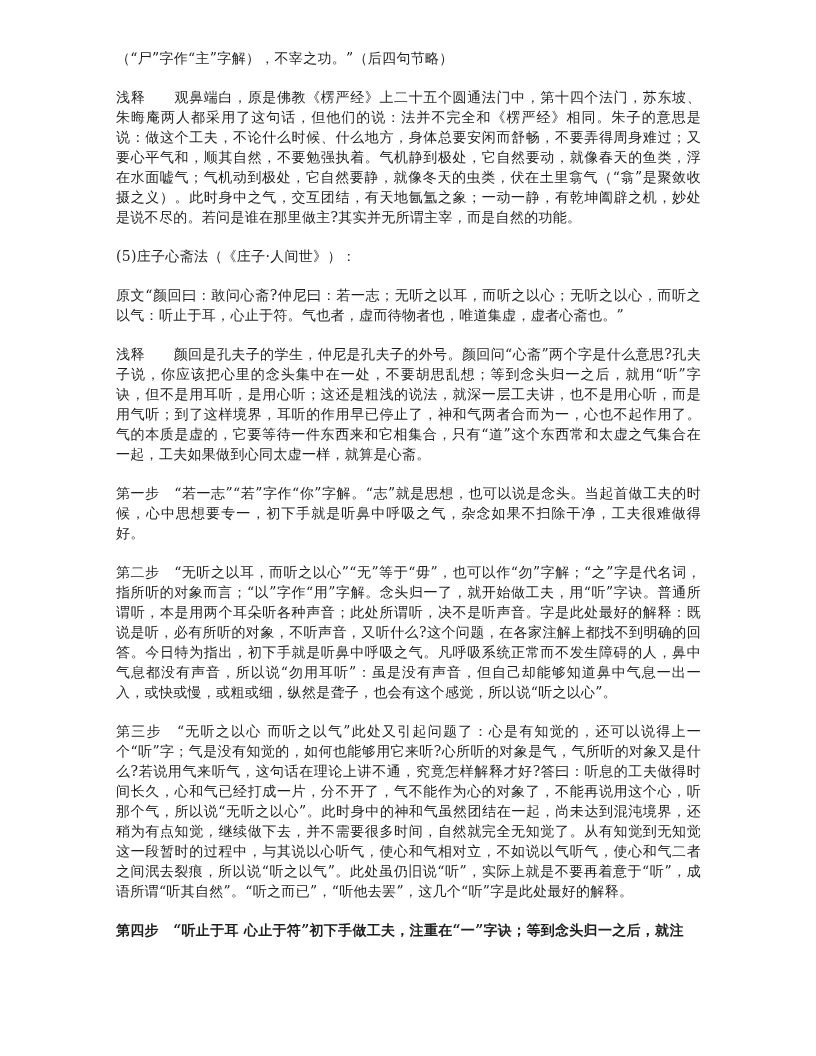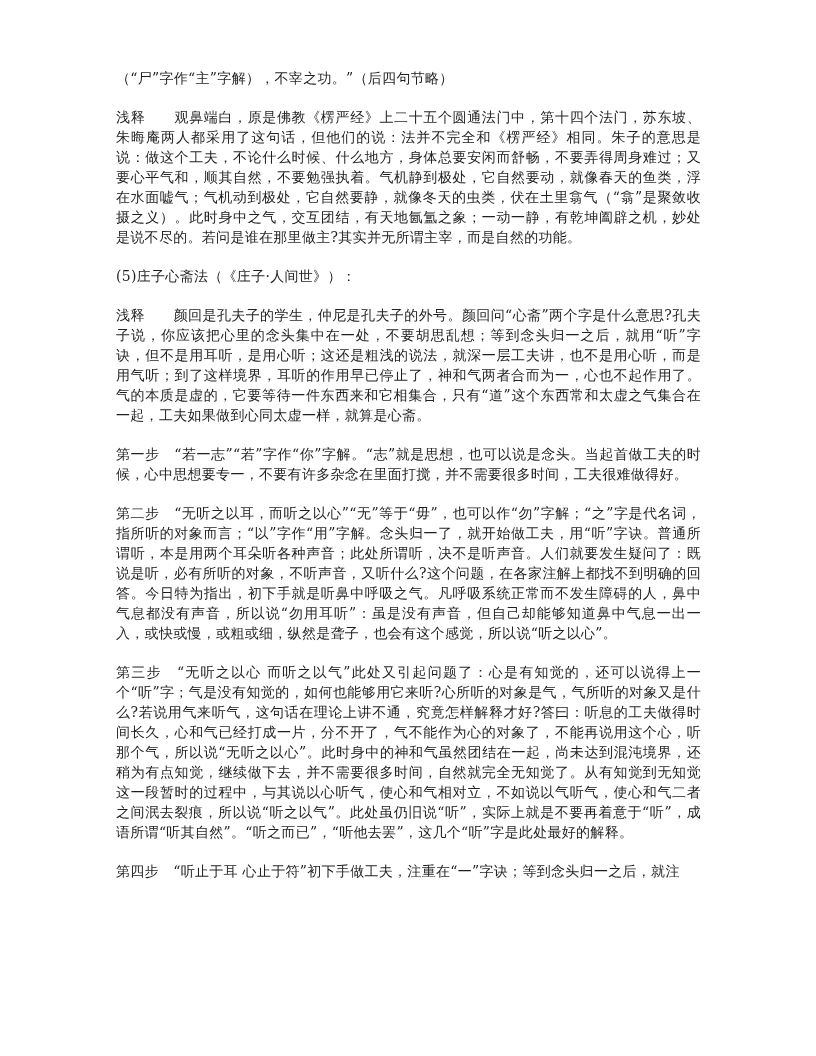--- a/index.html
+++ b/index.html
@@ -9,43 +9,45 @@
   }
   body {
     width: 816px;
     height: 1056px;
     overflow: hidden;
   }
   .page {
     box-sizing: border-box;
     width: 816px;
     height: 1056px;
-    padding: 68px 115px 0 116px;
+    padding: 48px 115px 0 116px;
     background: #ffffff;
     font-family: "DejaVu Serif", "Liberation Serif", serif;
     font-size: 14px;
     line-height: 20px;
     color: #1f1f1f;
   }
   .para {
     margin: 0 0 19px 0;
     text-align: justify;
     text-justify: inter-ideograph;
     word-break: break-all;
     letter-spacing: 0.3px;
   }
   .para:last-child {
     margin-bottom: 0;
+    font-weight: bold;
   }
 </style>
 </head>
 <body>
 
 <div class="page">
   <p class="para">（“尸”字作“主”字解），不宰之功。”（后四句节略）</p>
   <p class="para">浅释　　观鼻端白，原是佛教《楞严经》上二十五个圆通法门中，第十四个法门，苏东坡、朱晦庵两人都采用了这句话，但他们的说：法并不完全和《楞严经》相同。朱子的意思是说：做这个工夫，不论什么时候、什么地方，身体总要安闲而舒畅，不要弄得周身难过；又要心平气和，顺其自然，不要勉强执着。气机静到极处，它自然要动，就像春天的鱼类，浮在水面嘘气；气机动到极处，它自然要静，就像冬天的虫类，伏在土里翕气（“翕”是聚敛收摄之义）。此时身中之气，交互团结，有天地氤氲之象；一动一静，有乾坤阖辟之机，妙处是说不尽的。若问是谁在那里做主?其实并无所谓主宰，而是自然的功能。</p>
   <p class="para">(5)庄子心斋法（《庄子·人间世》）：</p>
+  <p class="para">原文“颜回曰：敢问心斋?仲尼曰：若一志；无听之以耳，而听之以心；无听之以心，而听之以气：听止于耳，心止于符。气也者，虚而待物者也，唯道集虚，虚者心斋也。”</p>
   <p class="para">浅释　　颜回是孔夫子的学生，仲尼是孔夫子的外号。颜回问“心斋”两个字是什么意思?孔夫子说，你应该把心里的念头集中在一处，不要胡思乱想；等到念头归一之后，就用“听”字诀，但不是用耳听，是用心听；这还是粗浅的说法，就深一层工夫讲，也不是用心听，而是用气听；到了这样境界，耳听的作用早已停止了，神和气两者合而为一，心也不起作用了。气的本质是虚的，它要等待一件东西来和它相集合，只有“道”这个东西常和太虚之气集合在一起，工夫如果做到心同太虚一样，就算是心斋。</p>
-  <p class="para">第一步　“若一志”“若”字作“你”字解。“志”就是思想，也可以说是念头。当起首做工夫的时候，心中思想要专一，不要有许多杂念在里面打搅，并不需要很多时间，工夫很难做得好。</p>
-  <p class="para">第二步　“无听之以耳，而听之以心”“无”等于“毋”，也可以作“勿”字解；“之”字是代名词，指所听的对象而言；“以”字作“用”字解。念头归一了，就开始做工夫，用“听”字诀。普通所谓听，本是用两个耳朵听各种声音；此处所谓听，决不是听声音。人们就要发生疑问了：既说是听，必有所听的对象，不听声音，又听什么?这个问题，在各家注解上都找不到明确的回答。今日特为指出，初下手就是听鼻中呼吸之气。凡呼吸系统正常而不发生障碍的人，鼻中气息都没有声音，所以说“勿用耳听”：虽是没有声音，但自己却能够知道鼻中气息一出一入，或快或慢，或粗或细，纵然是聋子，也会有这个感觉，所以说“听之以心”。</p>
+  <p class="para">第一步　“若一志”“若”字作“你”字解。“志”就是思想，也可以说是念头。当起首做工夫的时候，心中思想要专一，初下手就是听鼻中呼吸之气，杂念如果不扫除干净，工夫很难做得好。</p>
+  <p class="para">第二步　“无听之以耳，而听之以心”“无”等于“毋”，也可以作“勿”字解；“之”字是代名词，指所听的对象而言；“以”字作“用”字解。念头归一了，就开始做工夫，用“听”字诀。普通所谓听，本是用两个耳朵听各种声音；此处所谓听，决不是听声音。字是此处最好的解释：既说是听，必有所听的对象，不听声音，又听什么?这个问题，在各家注解上都找不到明确的回答。今日特为指出，初下手就是听鼻中呼吸之气。凡呼吸系统正常而不发生障碍的人，鼻中气息都没有声音，所以说“勿用耳听”：虽是没有声音，但自己却能够知道鼻中气息一出一入，或快或慢，或粗或细，纵然是聋子，也会有这个感觉，所以说“听之以心”。</p>
   <p class="para">第三步　“无听之以心 而听之以气”此处又引起问题了：心是有知觉的，还可以说得上一个“听”字；气是没有知觉的，如何也能够用它来听?心所听的对象是气，气所听的对象又是什么?若说用气来听气，这句话在理论上讲不通，究竟怎样解释才好?答曰：听息的工夫做得时间长久，心和气已经打成一片，分不开了，气不能作为心的对象了，不能再说用这个心，听那个气，所以说“无听之以心”。此时身中的神和气虽然团结在一起，尚未达到混沌境界，还稍为有点知觉，继续做下去，并不需要很多时间，自然就完全无知觉了。从有知觉到无知觉这一段暂时的过程中，与其说以心听气，使心和气相对立，不如说以气听气，使心和气二者之间泯去裂痕，所以说“听之以气”。此处虽仍旧说“听”，实际上就是不要再着意于“听”，成语所谓“听其自然”。“听之而已”，“听他去罢”，这几个“听”字是此处最好的解释。</p>
   <p class="para">第四步　“听止于耳 心止于符”初下手做工夫，注重在“一”字诀；等到念头归一之后，就注</p>
 </div>
 
 </body></html>

